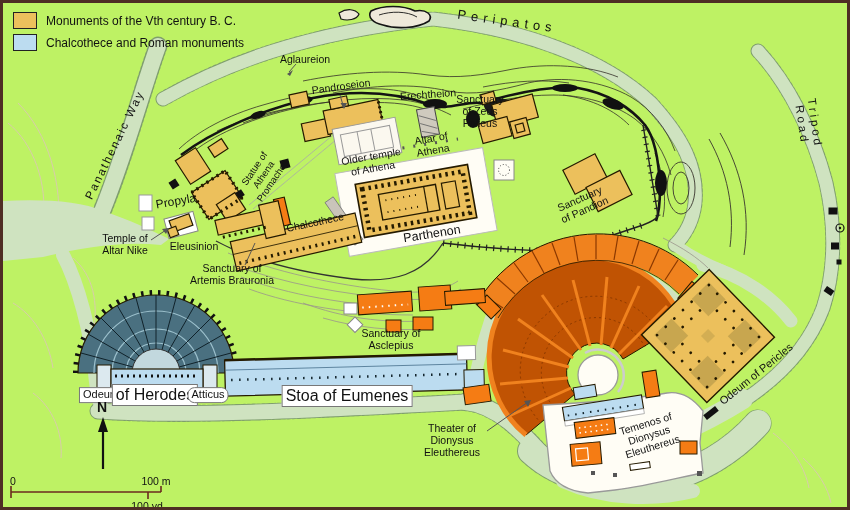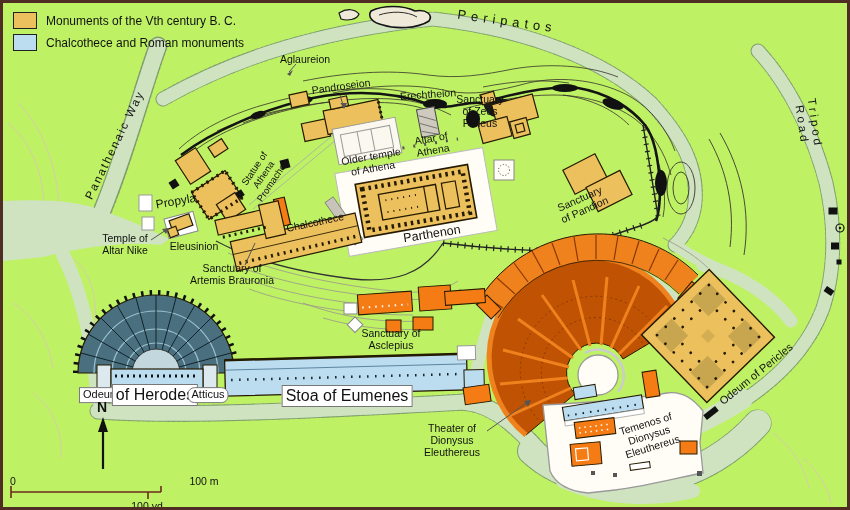--- a/index.html
+++ b/index.html
@@ -438,16 +438,16 @@
 Dionysus
 Eleuthereus</div>
 
 <div class="lbl boxed" style="left:98px;top:392px;transform:translate(-50%,-50%);font-size:11px;">Odeum</div>
 <div class="lbl boxed" style="left:152px;top:392px;transform:translate(-50%,-50%);font-size:16px;">of Herodes</div>
 <div class="lbl boxed" style="left:205px;top:392px;transform:translate(-50%,-50%);font-size:11px;border-radius:7px;">Atticus</div>
 <div class="lbl boxed" style="left:344px;top:393px;transform:translate(-50%,-50%);font-size:16px;">Stoa of Eumenes</div>
 
 <div class="lbl" style="left:99px;top:404px;transform:translate(-50%,-50%);font-size:14px;font-weight:bold;">N</div>
 <div class="lbl" style="left:10px;top:478px;transform:translate(-50%,-50%);">0</div>
-<div class="lbl" style="left:153px;top:478px;transform:translate(-50%,-50%);margin-left:48px;">100 m</div>
+<div class="lbl" style="left:153px;top:478px;transform:translate(-50%,-50%);">100 m</div>
 <div class="lbl" style="left:144px;top:503px;transform:translate(-50%,-50%);">100 yd</div>
 
 </div>
 
 </body></html>

